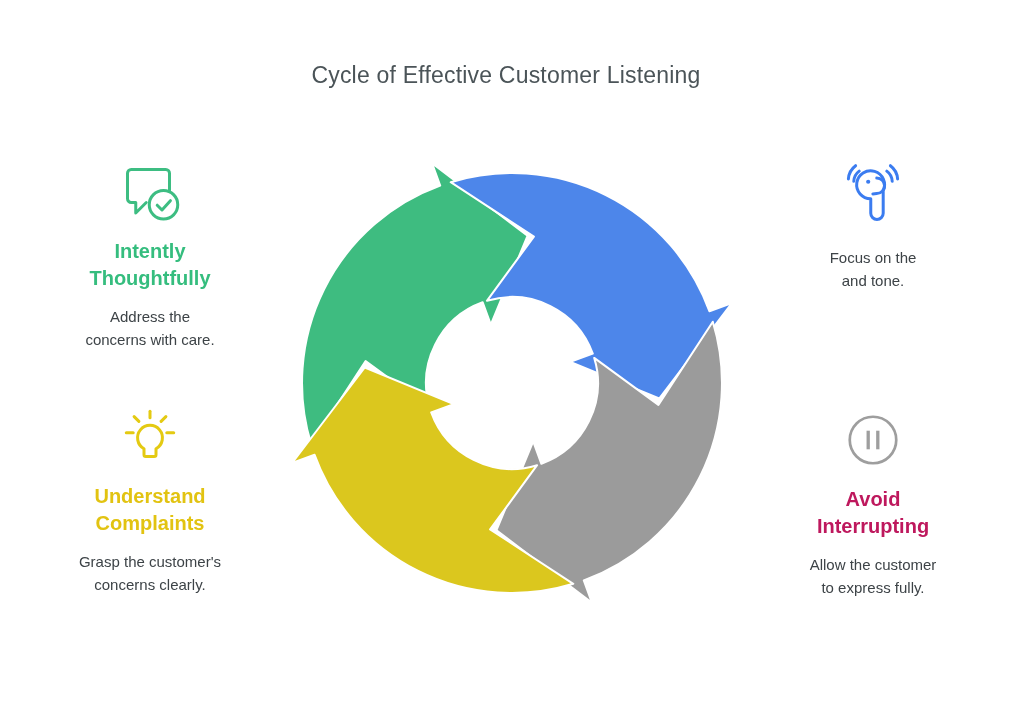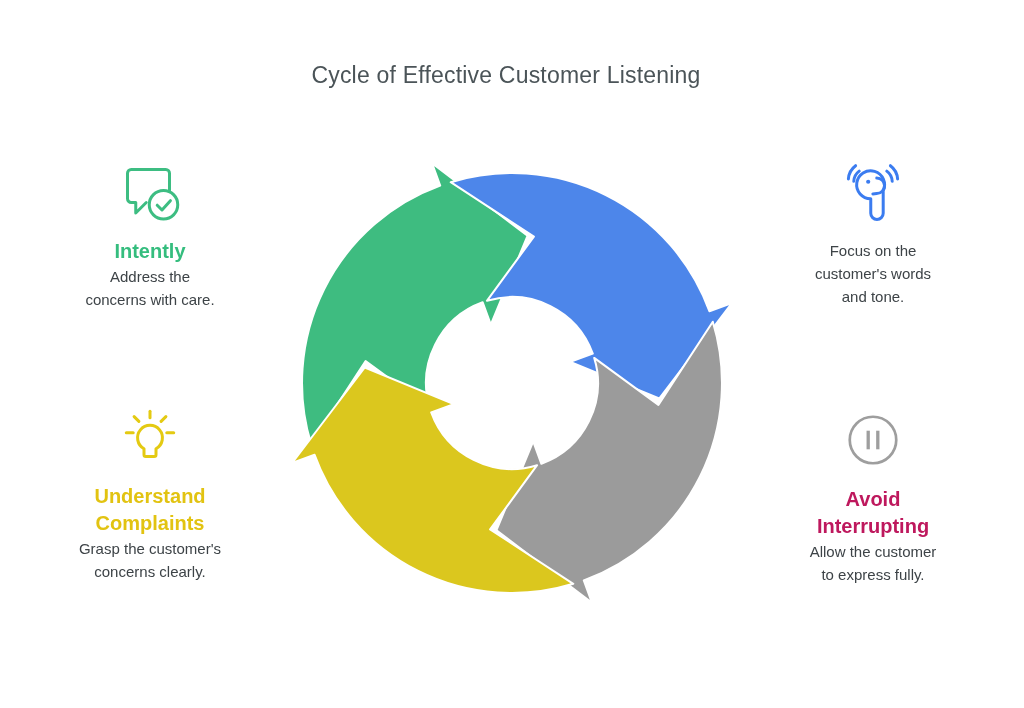--- a/index.html
+++ b/index.html
@@ -7,21 +7,21 @@
   .canvas{position:relative;width:1012px;height:708px;background:#ffffff;overflow:hidden;}
 
   .title{position:absolute;top:62px;left:0;right:0;text-align:center;
          font-size:23px;font-weight:400;color:#4b5458;letter-spacing:.2px;}
 
   .cycle-wrap{position:absolute;left:272px;top:143px;width:480px;height:480px;}
 
   .step{position:absolute;width:220px;text-align:center;}
   .icon-wrap{height:80px;display:flex;align-items:center;justify-content:center;margin-bottom:6px;}
   .h-line{font-size:20px;line-height:27px;font-weight:700;}
-  .desc{}
+  .desc{margin-top:13px;}
   .d-line{font-size:15px;line-height:23px;color:#3d4347;}
 
   .step-respond   .h-line{color:#35bd7e;}
   .step-listen    .h-line{color:#3d7ff0;}
   .step-understand.step .h-line, .step-understand .h-line{color:#e2c311;}
   .step-avoid     .h-line{color:#be185d;}
 
   .pos-respond   {left:40px; top:152px;}
   .pos-listen    {left:763px;top:153px;}
   .pos-understand{left:40px; top:397px;}
@@ -48,41 +48,41 @@
 
   <div class="step step-respond pos-respond">
     <div class="icon-wrap">
       <svg width="72" height="72" viewBox="0 0 48 48" fill="none" stroke="#3dbd82" stroke-width="2" stroke-linecap="round" stroke-linejoin="round">
         <path d="M37,23 V11.5 A2.5,2.5 0 0 0 34.5,9 H11.5 A2.5,2.5 0 0 0 9,11.5 V28.5 A2.5,2.5 0 0 0 11.5,31 H14.5 V38 L21.5,31"></path>
         <circle cx="33" cy="32.5" r="9.5" fill="#ffffff"></circle>
         <path d="M28.8,32.8 L32,36 L37.6,29.8"></path>
       </svg>
     </div>
     <div class="h-line">Intently</div>
+    <div class="h-line">Thoughtfully</div>
     <div class="desc">
       <div class="d-line">Address the</div>
       <div class="d-line">concerns with care.</div>
     </div>
   </div>
 
   <div class="step step-listen pos-listen">
     <div class="icon-wrap">
       <svg width="72" height="72" viewBox="0 0 48 48" fill="none" stroke="#3b7cf0" stroke-width="2" stroke-linecap="round" stroke-linejoin="round">
         <path d="M22.5,27.8 A9.3,9.3 0 1 1 30.8,22.5 L30.8,37.5 A4.15,4.15 0 0 1 22.5,37.5 Z"></path>
         <circle cx="20.8" cy="16.5" r="1.4" fill="#3b7cf0" stroke="none"></circle>
         <path d="M26.5,14 a5.2,5.2 0 0 1 0,10.4 l-2.6,0.2"></path>
         <path d="M11.2,16.2 A9,9 0 0 1 14.8,9.4"></path>
         <path d="M7.6,14.6 A12,12 0 0 1 12.4,5.8"></path>
         <path d="M33.2,9.4 A9,9 0 0 1 36.8,16.2"></path>
         <path d="M35.6,5.8 A12,12 0 0 1 40.4,14.6"></path>
       </svg>
     </div>
     <div class="desc">
       <div class="d-line">Focus on the</div>
-      <div class="d-line">customer's words</div>
       <div class="d-line">and tone.</div>
     </div>
   </div>
 
   <div class="step step-understand pos-understand">
     <div class="icon-wrap">
       <svg width="72" height="72" viewBox="0 0 48 48" fill="none" stroke="#e4ca12" stroke-width="2" stroke-linecap="round" stroke-linejoin="round">
         <path d="M20,31.8 A8.3,8.3 0 1 1 28,31.8 L28,35.8 A1.2,1.2 0 0 1 26.8,37 H21.2 A1.2,1.2 0 0 1 20,35.8 Z"></path>
         <path d="M24,6.8 V11.2"></path>
         <path d="M13.4,10.4 L16.6,13.6"></path>

